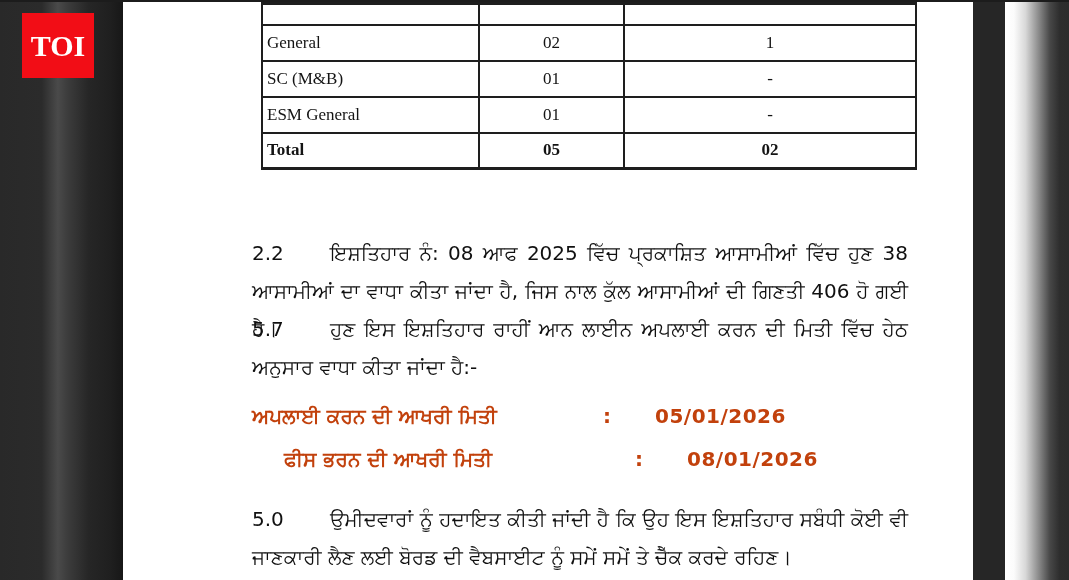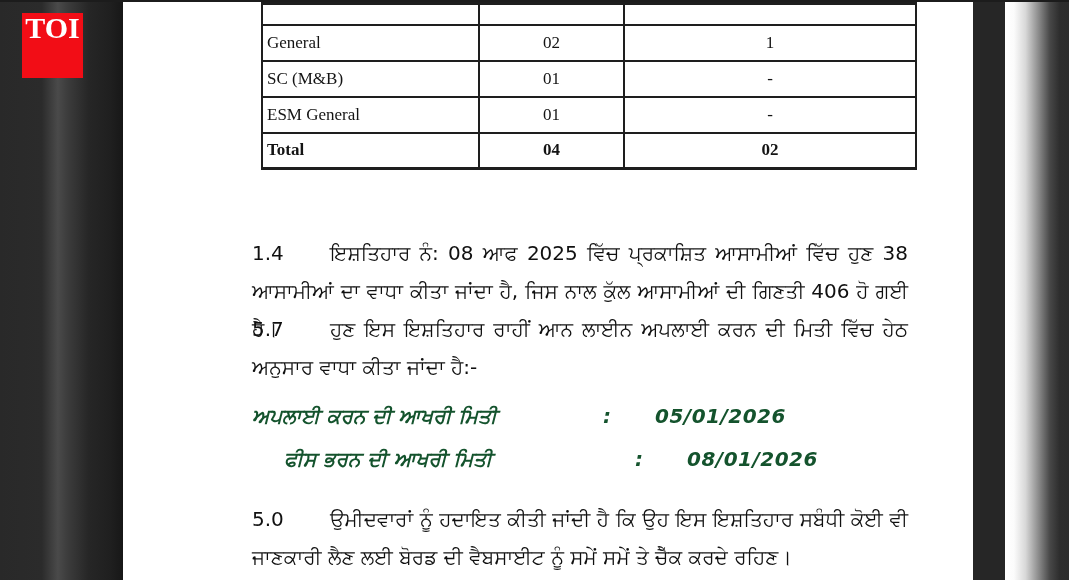--- a/index.html
+++ b/index.html
@@ -20,23 +20,24 @@
     width: 123px; height: 580px;
     background: linear-gradient(to right,
       #292929 0%, #2b2b2b 34%, #4a4a4a 47%, #3c3c3c 55%,
       #262626 72%, #1f1f1f 90%, #171717 100%);
   }
 
   
   .toi-logo {
     position: absolute;
     left: 22px; top: 13px;
-    width: 61px; height: 65px;
+    width: 72px; height: 65px;
     background: #f20d16;
     display: flex;
+    align-items: center;
     justify-content: center;
   }
   .toi-logo-text {
     font-family: "Liberation Serif", serif;
     font-weight: bold;
     font-size: 30px;
     color: #ffffff;
     letter-spacing: 0px;
     line-height: 1;
   }
@@ -105,22 +106,21 @@
   .para5 { top: 500px; }
 
   
   .date-row {
     position: absolute;
     left: 129px;
     width: 656px;
     height: 30px;
     font-weight: bold;
     font-size: 20px;
-    color: #14532d;
-    font-style: italic;
+    color: #c2410c;
   }
   .date-row .dlabel { position: absolute; left: 0; top: 0; }
   .date-row .dcolon { position: absolute; left: 351px; top: 0; }
   .date-row .dvalue { position: absolute; left: 403px; top: 0; letter-spacing: 0.5px; }
   .date-row-1 { top: 404px; }
   .date-row-2 { top: 447px; margin-left: 32px; }
 
   
   .strip-right {
     position: absolute;
@@ -168,28 +168,28 @@
             <td class="c-num">01</td>
             <td class="c-res">-</td>
           </tr>
           <tr class="r-body">
             <td class="c-cat">ESM General</td>
             <td class="c-num">01</td>
             <td class="c-res">-</td>
           </tr>
           <tr class="r-total">
             <td class="c-cat">Total</td>
-            <td class="c-num">04</td>
+            <td class="c-num">05</td>
             <td class="c-res">02</td>
           </tr>
         </tbody>
       </table>
     </div>
 
-    <div class="para para3"><span class="pnum">1.4</span><span>ਇਸ਼ਤਿਹਾਰ ਨੰ: 08 ਆਫ 2025 ਵਿੱਚ ਪ੍ਰਕਾਸ਼ਿਤ ਆਸਾਮੀਆਂ ਵਿੱਚ ਹੁਣ 38 ਆਸਾਮੀਆਂ ਦਾ ਵਾਧਾ ਕੀਤਾ ਜਾਂਦਾ ਹੈ, ਜਿਸ ਨਾਲ ਕੁੱਲ ਆਸਾਮੀਆਂ ਦੀ ਗਿਣਤੀ 406 ਹੋ ਗਈ ਹੈ।</span></div>
+    <div class="para para3"><span class="pnum">2.2</span><span>ਇਸ਼ਤਿਹਾਰ ਨੰ: 08 ਆਫ 2025 ਵਿੱਚ ਪ੍ਰਕਾਸ਼ਿਤ ਆਸਾਮੀਆਂ ਵਿੱਚ ਹੁਣ 38 ਆਸਾਮੀਆਂ ਦਾ ਵਾਧਾ ਕੀਤਾ ਜਾਂਦਾ ਹੈ, ਜਿਸ ਨਾਲ ਕੁੱਲ ਆਸਾਮੀਆਂ ਦੀ ਗਿਣਤੀ 406 ਹੋ ਗਈ ਹੈ।</span></div>
 
     <div class="para para4"><span class="pnum">5.7</span><span>ਹੁਣ ਇਸ ਇਸ਼ਤਿਹਾਰ ਰਾਹੀਂ ਆਨ ਲਾਈਨ ਅਪਲਾਈ ਕਰਨ ਦੀ ਮਿਤੀ ਵਿੱਚ ਹੇਠ ਅਨੁਸਾਰ ਵਾਧਾ ਕੀਤਾ ਜਾਂਦਾ ਹੈ:-</span></div>
 
     <div class="date-row date-row-1">
       <span class="dlabel">ਅਪਲਾਈ ਕਰਨ ਦੀ ਆਖਰੀ ਮਿਤੀ</span>
       <span class="dcolon">:</span>
       <span class="dvalue">05/01/2026</span>
     </div>
 
     <div class="date-row date-row-2">

